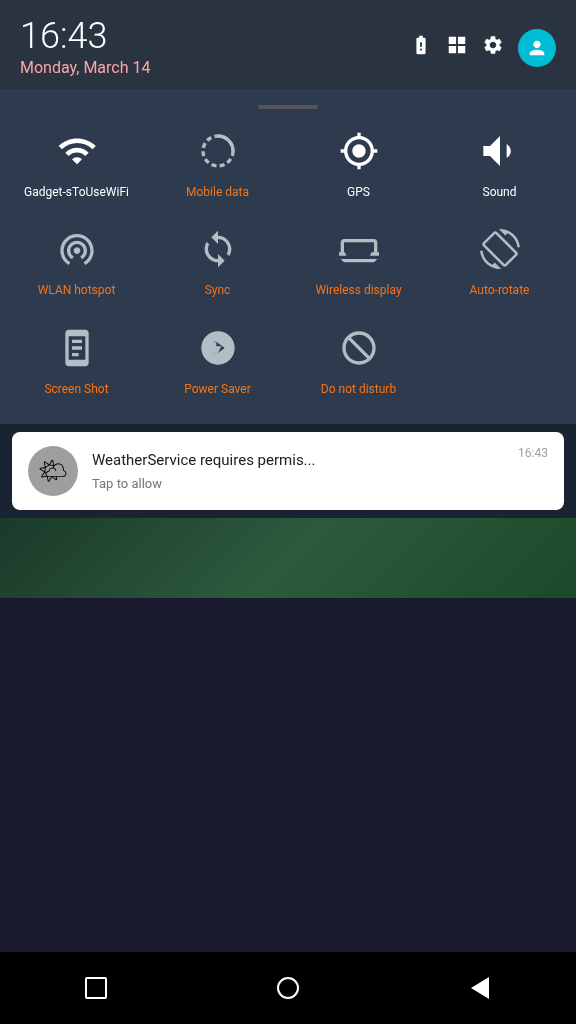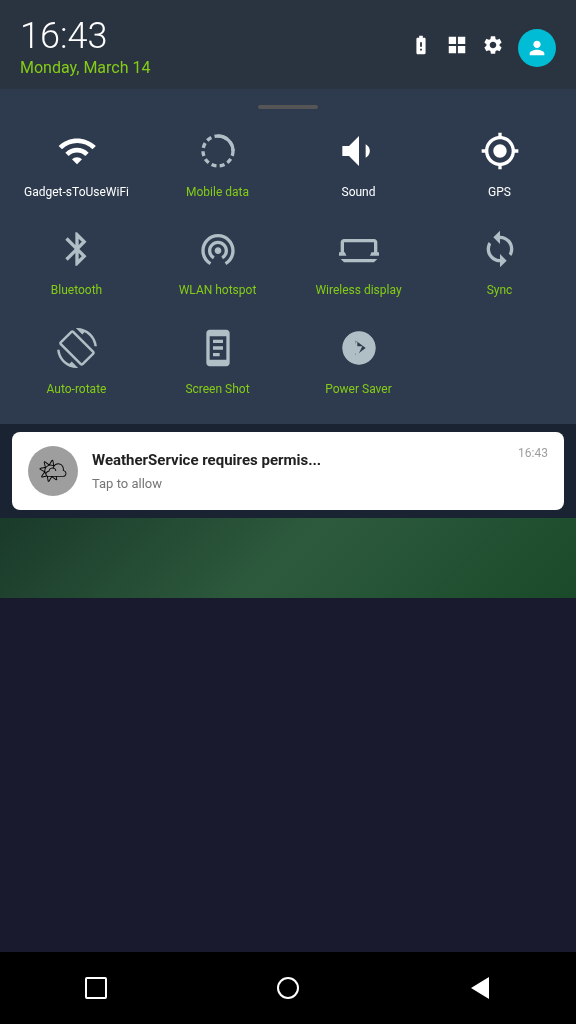--- a/index.html
+++ b/index.html
@@ -20,21 +20,21 @@
       align-items: center;
       justify-content: space-between;
     }
     .status-time {
       color: #ffffff;
       font-size: 36px;
       font-weight: 300;
       line-height: 1;
     }
     .status-date {
-      color: #84cc16;
+      color: #fca5a5;
       font-size: 16px;
       margin-top: 4px;
     }
     .status-icons {
       display: flex;
       align-items: center;
       gap: 14px;
     }
     .status-icon {
       color: #ffffff;
@@ -76,21 +76,21 @@
     .qs-tile-icon {
       color: #b0bec5;
       font-size: 38px;
       line-height: 1;
       margin-bottom: 8px;
     }
     .qs-tile-icon.active {
       color: #ffffff;
     }
     .qs-tile-label {
-      color: #84cc16;
+      color: #f97316;
       font-size: 12px;
       text-align: center;
       line-height: 1.2;
     }
     .qs-tile-label.active {
       color: #ffffff;
     }
 
     
     .notification-area {
@@ -116,21 +116,21 @@
       justify-content: center;
       font-size: 24px;
       flex-shrink: 0;
     }
     .notif-content {
       flex: 1;
     }
     .notif-title {
       font-size: 15px;
       color: #212121;
-      font-weight: 700;
+      font-weight: 400;
     }
     .notif-subtitle {
       font-size: 13px;
       color: #757575;
       margin-top: 7px;
     }
     .notif-time {
       font-size: 12px;
       color: #9e9e9e;
       align-self: flex-start;
@@ -247,71 +247,63 @@
           <circle cx="12" cy="12" r="9" fill="none" stroke="#b0bec5" stroke-width="2" stroke-dasharray="3 2"></circle>
           <path d="M12 3 A9 9 0 0 1 21 12" fill="none" stroke="#b0bec5" stroke-width="2"></path>
         </svg>
       </div>
       <div class="qs-tile-label">Mobile data</div>
     </div>
 
     <div class="qs-tile">
       <div class="qs-tile-icon active">
         <svg width="40" height="40" viewBox="0 0 24 24" fill="#ffffff">
-          <path d="M12 3L6 9H2v6h4l6 6V3zm6.5 9c0-1.77-1.02-3.29-2.5-4.03v8.05c1.48-.73 2.5-2.25 2.5-4.02z"></path>
-        </svg>
-      </div>
-      <div class="qs-tile-label active">Sound</div>
+          <path d="M12 8c-2.21 0-4 1.79-4 4s1.79 4 4 4 4-1.79 4-4-1.79-4-4-4zm8.94 3c-.46-4.17-3.77-7.48-7.94-7.94V1h-2v2.06C6.83 3.52 3.52 6.83 3.06 11H1v2h2.06c.46 4.17 3.77 7.48 7.94 7.94V23h2v-2.06c4.17-.46 7.48-3.77 7.94-7.94H23v-2h-2.06zM12 19c-3.87 0-7-3.13-7-7s3.13-7 7-7 7 3.13 7 7-3.13 7-7 7z"></path>
+        </svg>
+      </div>
+      <div class="qs-tile-label active">GPS</div>
     </div>
 
     <div class="qs-tile">
       <div class="qs-tile-icon active">
         <svg width="40" height="40" viewBox="0 0 24 24" fill="#ffffff">
-          <path d="M12 8c-2.21 0-4 1.79-4 4s1.79 4 4 4 4-1.79 4-4-1.79-4-4-4zm8.94 3c-.46-4.17-3.77-7.48-7.94-7.94V1h-2v2.06C6.83 3.52 3.52 6.83 3.06 11H1v2h2.06c.46 4.17 3.77 7.48 7.94 7.94V23h2v-2.06c4.17-.46 7.48-3.77 7.94-7.94H23v-2h-2.06zM12 19c-3.87 0-7-3.13-7-7s3.13-7 7-7 7 3.13 7 7-3.13 7-7 7z"></path>
-        </svg>
-      </div>
-      <div class="qs-tile-label active">GPS</div>
-    </div>
-
-    <div class="qs-tile">
-      <div class="qs-tile-icon">
-        <svg width="40" height="40" viewBox="0 0 24 24" fill="#b0bec5">
-          <path d="M17.71 7.71L12 2h-1v7.59L6.41 5 5 6.41 10.59 12 5 17.59 6.41 19 11 14.41V22h1l5.71-5.71-4.3-4.29 4.3-4.29zM13 5.83l1.88 1.88L13 9.59V5.83zm1.88 10.46L13 18.17v-3.76l1.88 1.88z"></path>
-        </svg>
-      </div>
-      <div class="qs-tile-label">Bluetooth</div>
-    </div>
+          <path d="M12 3L6 9H2v6h4l6 6V3zm6.5 9c0-1.77-1.02-3.29-2.5-4.03v8.05c1.48-.73 2.5-2.25 2.5-4.02z"></path>
+        </svg>
+      </div>
+      <div class="qs-tile-label active">Sound</div>
+    </div>
+
 
 
 
     <div class="qs-tile">
       <div class="qs-tile-icon">
         <svg width="40" height="40" viewBox="0 0 24 24" fill="#b0bec5">
           <path d="M12 11c-1.1 0-2 .9-2 2s.9 2 2 2 2-.9 2-2-.9-2-2-2zm6 2c0-3.31-2.69-6-6-6s-6 2.69-6 6c0 2.22 1.21 4.15 3 5.19l1-1.74c-1.19-.7-2-1.97-2-3.45 0-2.21 1.79-4 4-4s4 1.79 4 4c0 1.48-.81 2.75-2 3.45l1 1.74c1.79-1.04 3-2.97 3-5.19zm-6-10C6.48 3 2 7.48 2 13c0 3.7 2.01 6.92 4.99 8.65l1-1.73C5.61 18.53 4 15.96 4 13c0-4.42 3.58-8 8-8s8 3.58 8 8c0 2.96-1.61 5.53-4 6.92l1 1.73C19.99 19.92 22 16.7 22 13c0-5.52-4.48-10-10-10z"></path>
         </svg>
       </div>
       <div class="qs-tile-label">WLAN hotspot</div>
     </div>
 
     <div class="qs-tile">
       <div class="qs-tile-icon">
         <svg width="40" height="40" viewBox="0 0 24 24" fill="#b0bec5">
+          <path d="M12 4V1L8 5l4 4V6c3.31 0 6 2.69 6 6 0 1.01-.25 1.97-.7 2.8l1.46 1.46C19.54 15.03 20 13.57 20 12c0-4.42-3.58-8-8-8zm0 14c-3.31 0-6-2.69-6-6 0-1.01.25-1.97.7-2.8L5.24 7.74C4.46 8.97 4 10.43 4 12c0 4.42 3.58 8 8 8v3l4-4-4-4v3z"></path>
+        </svg>
+      </div>
+      <div class="qs-tile-label">Sync</div>
+    </div>
+
+    <div class="qs-tile">
+      <div class="qs-tile-icon">
+        <svg width="40" height="40" viewBox="0 0 24 24" fill="#b0bec5">
           <path d="M1 18l2 2h18l2-2H1zm20-12H3c-1.1 0-2 .9-2 2v8l2-2V8h18v6l2 2V8c0-1.1-.9-2-2-2zM0 16h4.5c-.45-.6-.76-1.27-.93-2H0v2zm19.43-2c-.17.73-.48 1.4-.93 2H24v-2h-4.57z"></path>
         </svg>
       </div>
       <div class="qs-tile-label">Wireless display</div>
-    </div>
-
-    <div class="qs-tile">
-      <div class="qs-tile-icon">
-        <svg width="40" height="40" viewBox="0 0 24 24" fill="#b0bec5">
-          <path d="M12 4V1L8 5l4 4V6c3.31 0 6 2.69 6 6 0 1.01-.25 1.97-.7 2.8l1.46 1.46C19.54 15.03 20 13.57 20 12c0-4.42-3.58-8-8-8zm0 14c-3.31 0-6-2.69-6-6 0-1.01.25-1.97.7-2.8L5.24 7.74C4.46 8.97 4 10.43 4 12c0 4.42 3.58 8 8 8v3l4-4-4-4v3z"></path>
-        </svg>
-      </div>
-      <div class="qs-tile-label">Sync</div>
     </div>
 
     <div class="qs-tile">
       <div class="qs-tile-icon">
         <svg width="40" height="40" viewBox="0 0 24 24" fill="#b0bec5">
           <path d="M16.48 2.52c3.27 1.55 5.61 4.72 5.97 8.48h1.5C23.44 4.84 18.29 0 12 0l-.66.03 3.81 3.81 1.33-1.32zm-6.25-.77c-.59-.59-1.54-.59-2.12 0L1.75 8.11c-.59.59-.59 1.54 0 2.12l12.02 12.02c.59.59 1.54.59 2.12 0l6.36-6.36c.59-.59.59-1.54 0-2.12L10.23 1.75zm4.6 19.44L2.81 9.17l6.36-6.36 12.02 12.02-6.36 6.36zm-7.31.29C4.25 19.94 1.91 16.76 1.55 13H.05C.56 19.16 5.71 24 12 24l.66-.03-3.81-3.81-1.33 1.32z"></path>
         </svg>
       </div>
       <div class="qs-tile-label">Auto-rotate</div>
     </div>
@@ -331,20 +323,28 @@
       <div class="qs-tile-icon">
         <svg width="40" height="40" viewBox="0 0 24 24" fill="#b0bec5">
           <path d="M12 2C6.48 2 2 6.48 2 12s4.48 10 10 10 10-4.48 10-10S17.52 2 12 2zm-2 14.5v-9l6 4.5-6 4.5z"></path>
           <circle cx="12" cy="12" r="9" fill="none" stroke="#b0bec5" stroke-width="1.5"></circle>
           <path d="M11 7l-4 8h3v4l4-8h-3z" fill="#b0bec5"></path>
         </svg>
       </div>
       <div class="qs-tile-label">Power Saver</div>
     </div>
 
+    <div class="qs-tile">
+      <div class="qs-tile-icon">
+        <svg width="40" height="40" viewBox="0 0 24 24" fill="#b0bec5">
+          <path d="M12 2C6.48 2 2 6.48 2 12s4.48 10 10 10 10-4.48 10-10S17.52 2 12 2zm0 18c-4.42 0-8-3.58-8-8 0-1.85.63-3.55 1.69-4.9L16.9 18.31C15.55 19.37 13.85 20 12 20zm6.31-3.1L7.1 5.69C8.45 4.63 10.15 4 12 4c4.42 0 8 3.58 8 8 0 1.85-.63 3.55-1.69 4.9z"></path>
+        </svg>
+      </div>
+      <div class="qs-tile-label">Do not disturb</div>
+    </div>
 
   </div>
 </div>
 
 <div class="notification-area">
   <div class="notification-card">
     <div class="notif-icon">🌤</div>
     <div class="notif-content">
       <div class="notif-title">WeatherService requires permis...</div>
       <div class="notif-subtitle">Tap to allow</div>

